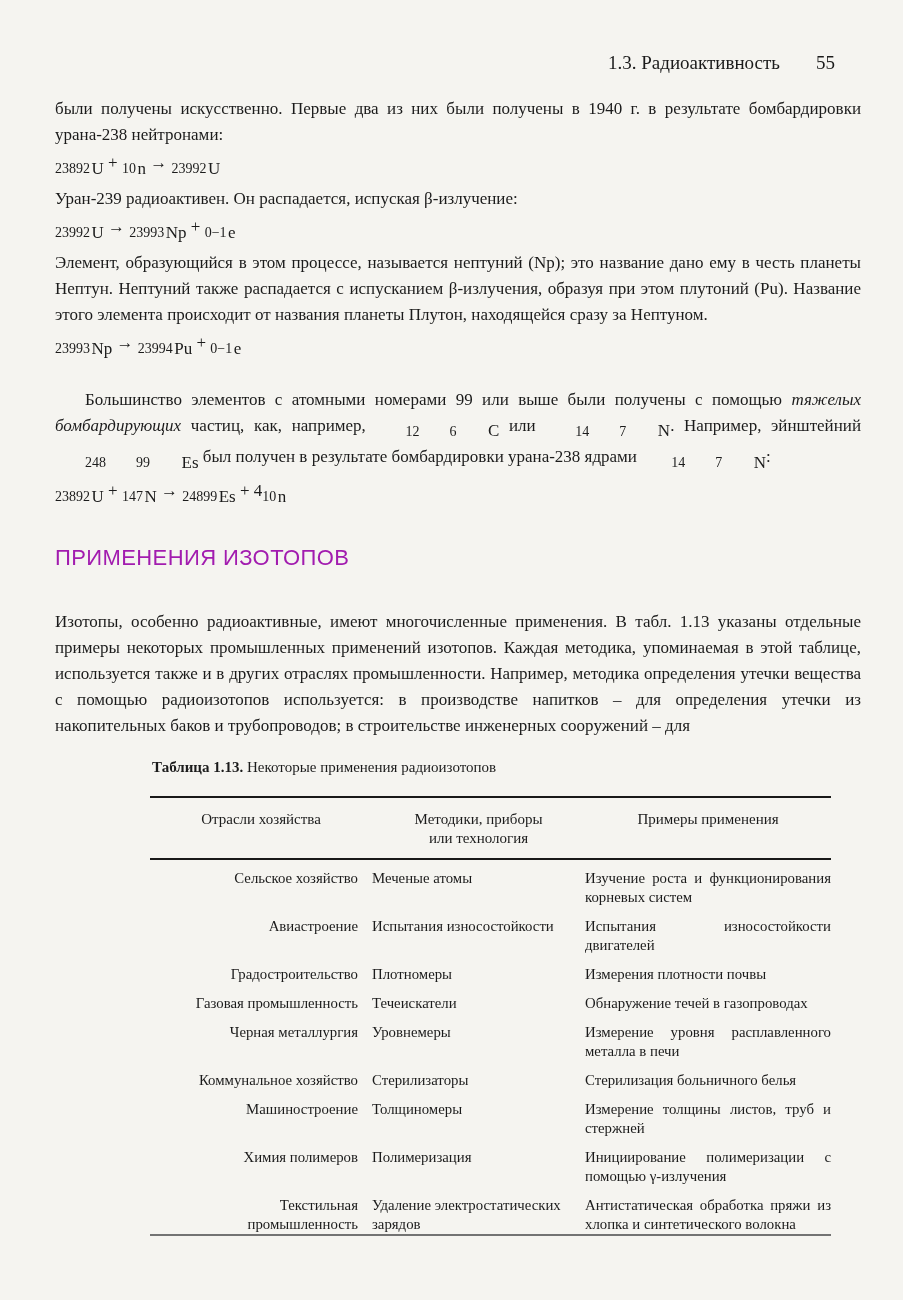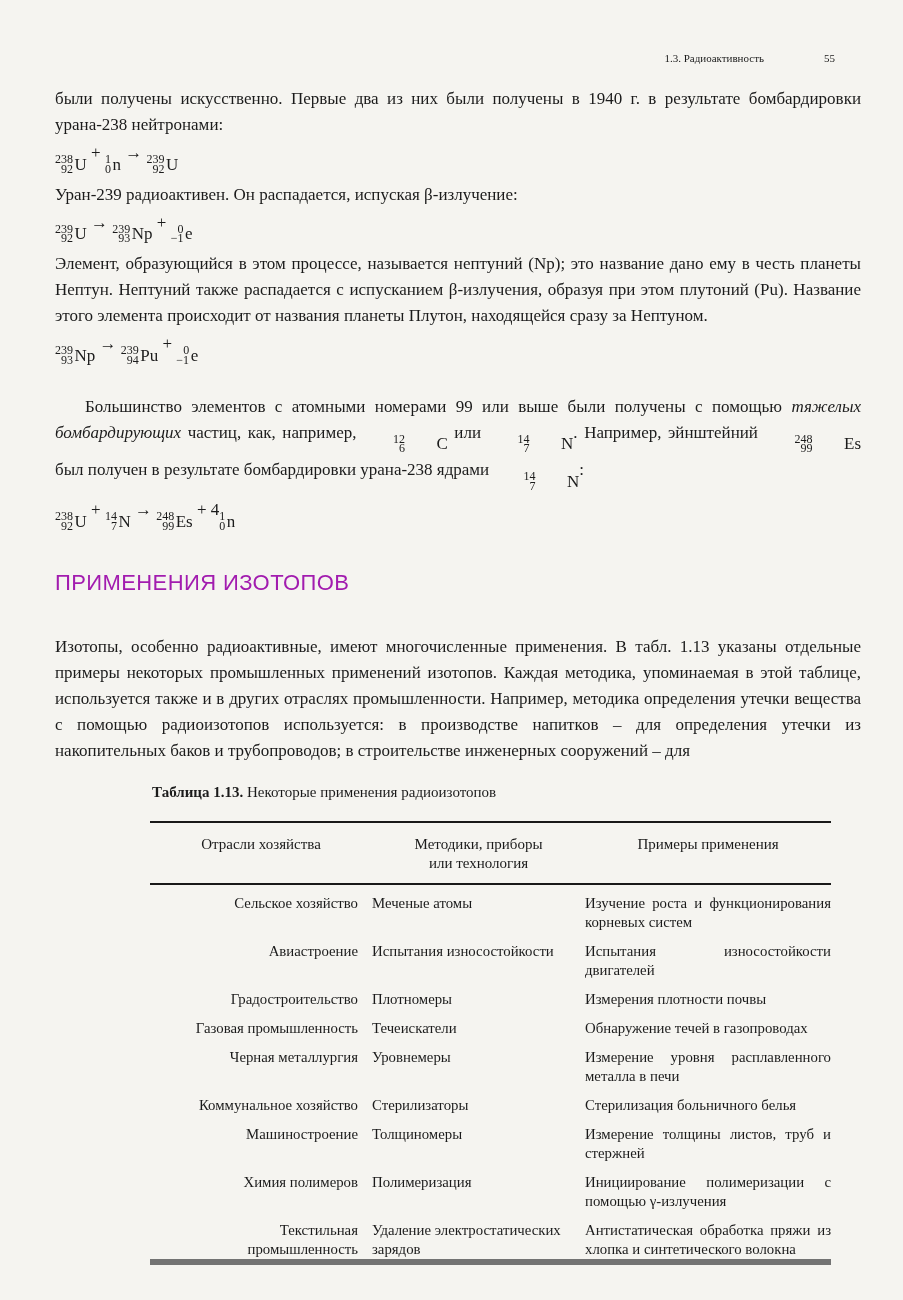--- a/index.html
+++ b/index.html
@@ -11,46 +11,46 @@
   }
   .page {
     width: 903px; height: 1300px;
     box-sizing: border-box;
     overflow: hidden;
     padding: 52px 42px 0 55px;
     position: relative;
   }
   .running-head {
     display: flex; justify-content: flex-end; align-items: baseline;
-    gap: 60px; font-size: 11px; padding-right: 26px; margin-bottom: 22px;
+    gap: 36px; font-size: 19px; padding-right: 26px; margin-bottom: 22px;
   }
   .body {
     font-size: 17px; line-height: 26px;
     text-align: justify; margin: 0;
   }
   .indent { text-indent: 30px; margin-top: 28px; }
   .equation {
     font-size: 17px; margin: 5px 0 7px; white-space: nowrap;
   }
   .nuclide { display: inline-flex; align-items: center; vertical-align: -0.3em; }
   .nuclide .nums {
-    display: inline-flex; flex-direction: column; align-items: flex-end;
-    font-size: 12px; line-height: 9.5px; margin-right: 1.5px;
+    display: inline-flex; flex-direction: row; align-items: flex-end;
+    font-size: 14px; line-height: 9.5px; margin-right: 1.5px;
   }
   .section-heading {
     font-family: "Liberation Sans", sans-serif;
     font-size: 22px; font-weight: normal; letter-spacing: 0.4px;
     margin: 38px 0; color: #a21caf;
   }
   .table-block { margin-left: 95px; width: 681px; margin-top: 20px; }
   .table-caption { font-size: 15px; margin: 0 0 9px 2px; }
   .caption-label { font-weight: bold; }
   table {
     border-collapse: collapse; width: 681px; table-layout: fixed;
-    border-top: 2px solid #191919; border-bottom: 6px solid #737373; margin-top: 20px;
+    border-top: 2px solid #191919; border-bottom: 2px solid #737373; margin-top: 20px;
   }
   col.c1 { width: 222px; } col.c2 { width: 213px; } col.c3 { width: 246px; }
   thead th {
     font-weight: normal; font-size: 15px; line-height: 19px;
     padding: 12px 4px 10px; border-bottom: 2px solid #191919;
     text-align: center; white-space: pre-line; vertical-align: top;
   }
   tbody td {
     font-size: 14.8px; line-height: 19px; vertical-align: top;
     padding: 5px 0;

